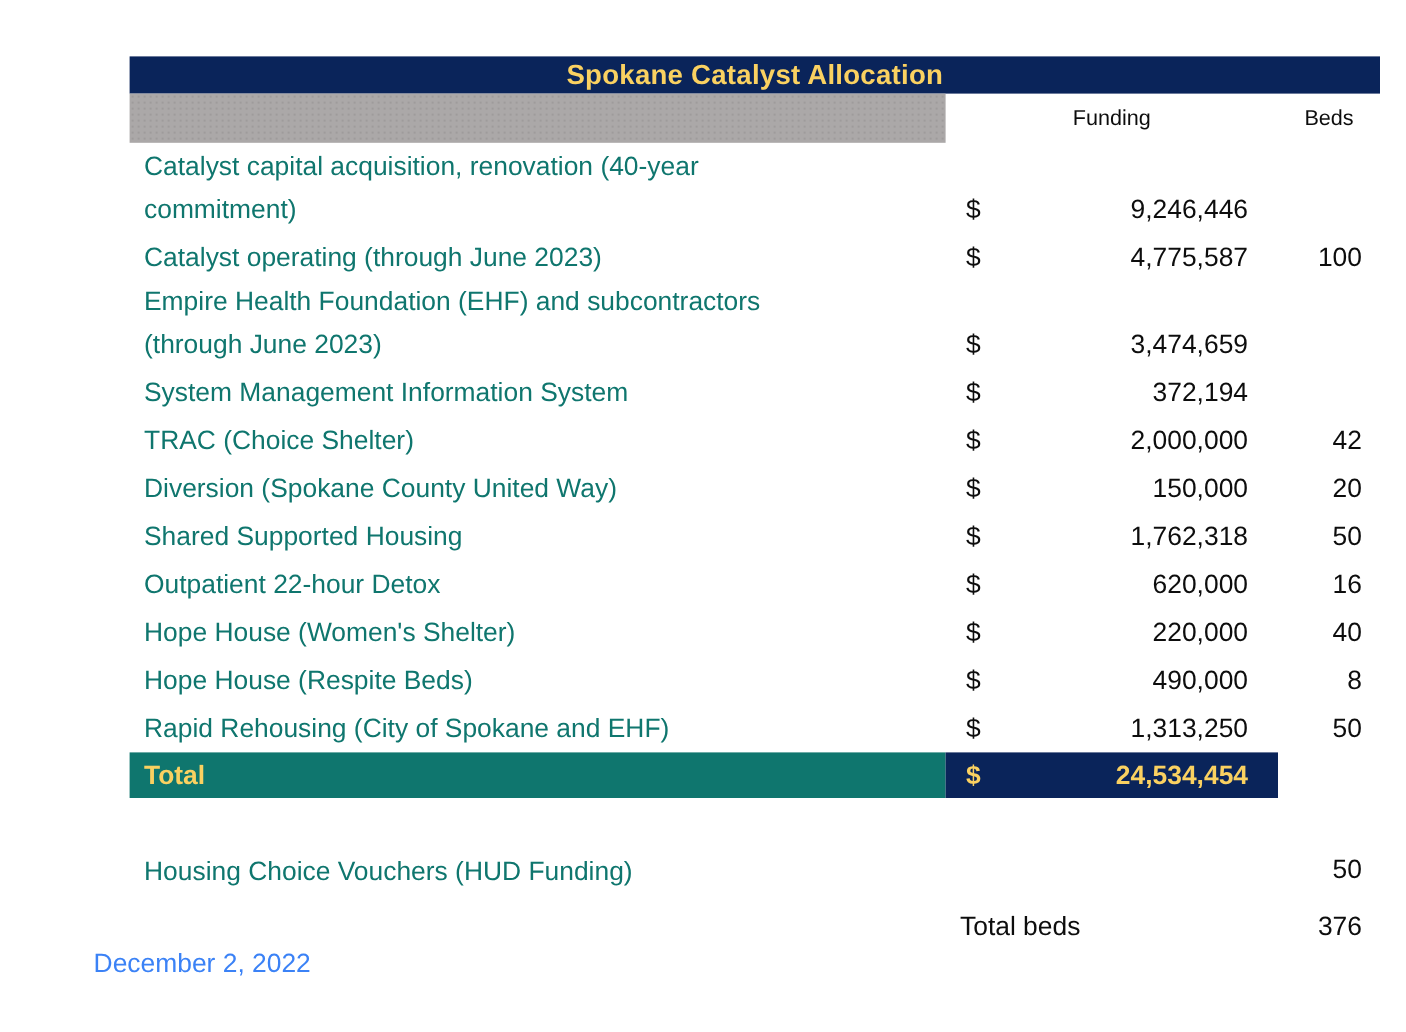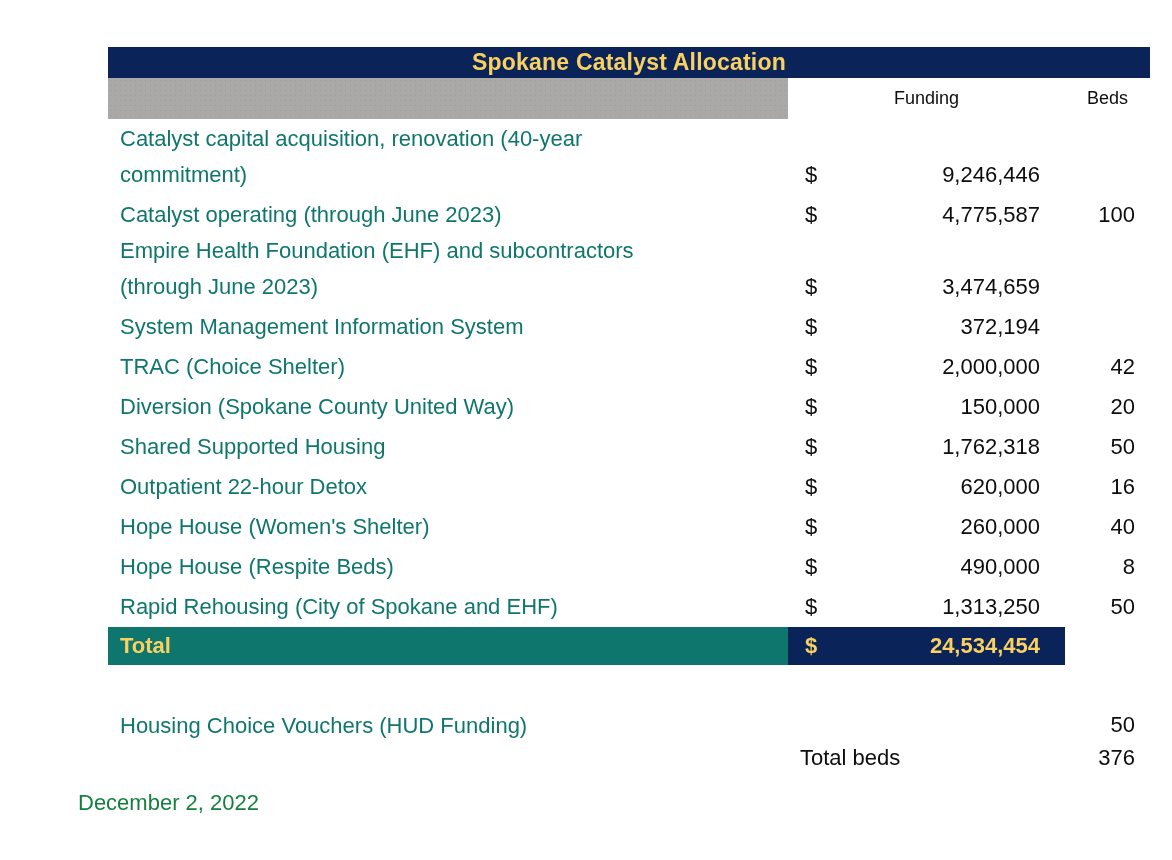--- a/index.html
+++ b/index.html
@@ -45,26 +45,26 @@
   }
   .total-row .t-fund{
     width:277px;box-sizing:border-box;padding-left:17px;padding-right:25px;background:#0A245A;color:#FAD161;
     display:flex;align-items:center;justify-content:space-between;
   }
   .total-row .t-beds{width:85px;background:#ffffff;}
 
   .spacer{height:40px;}
   .extra-row{display:flex;align-items:center;height:40px;font-size:22px;}
   .extra-row .cell-label{line-height:27px;}
-  .tb-row{display:flex;align-items:flex-start;height:40px;font-size:22px;}
+  .tb-row{display:flex;align-items:flex-end;height:40px;font-size:22px;}
   .tb-row .tb-blank{width:680px;}
   .tb-row .tb-label{width:277px;box-sizing:border-box;padding-left:12px;text-align:left;}
   .tb-row .tb-value{width:85px;box-sizing:border-box;padding-right:15px;text-align:right;}
 
-  .date{position:absolute;left:78px;top:789px;font-size:22px;line-height:27px;color:#15803d;}
+  .date{position:absolute;left:78px;top:789px;font-size:22px;line-height:27px;color:#3b82f6;}
 </style>
 </head>
 <body>
 
 <div class="table">
 
   <div class="titlebar">Spokane Catalyst Allocation</div>
 
   <div class="hdr">
     <div class="gray"></div>
@@ -143,21 +143,21 @@
         <span>$</span>
         <span>620,000</span>
       </div>
     <div class="cell-beds">16</div>
   </div>
 
   <div class="row h40">
     <div class="cell-label">Hope House (Women's Shelter)</div>
     <div class="cell-fund">
         <span>$</span>
-        <span>260,000</span>
+        <span>220,000</span>
       </div>
     <div class="cell-beds">40</div>
   </div>
 
   <div class="row h40">
     <div class="cell-label">Hope House (Respite Beds)</div>
     <div class="cell-fund">
         <span>$</span>
         <span>490,000</span>
       </div>

